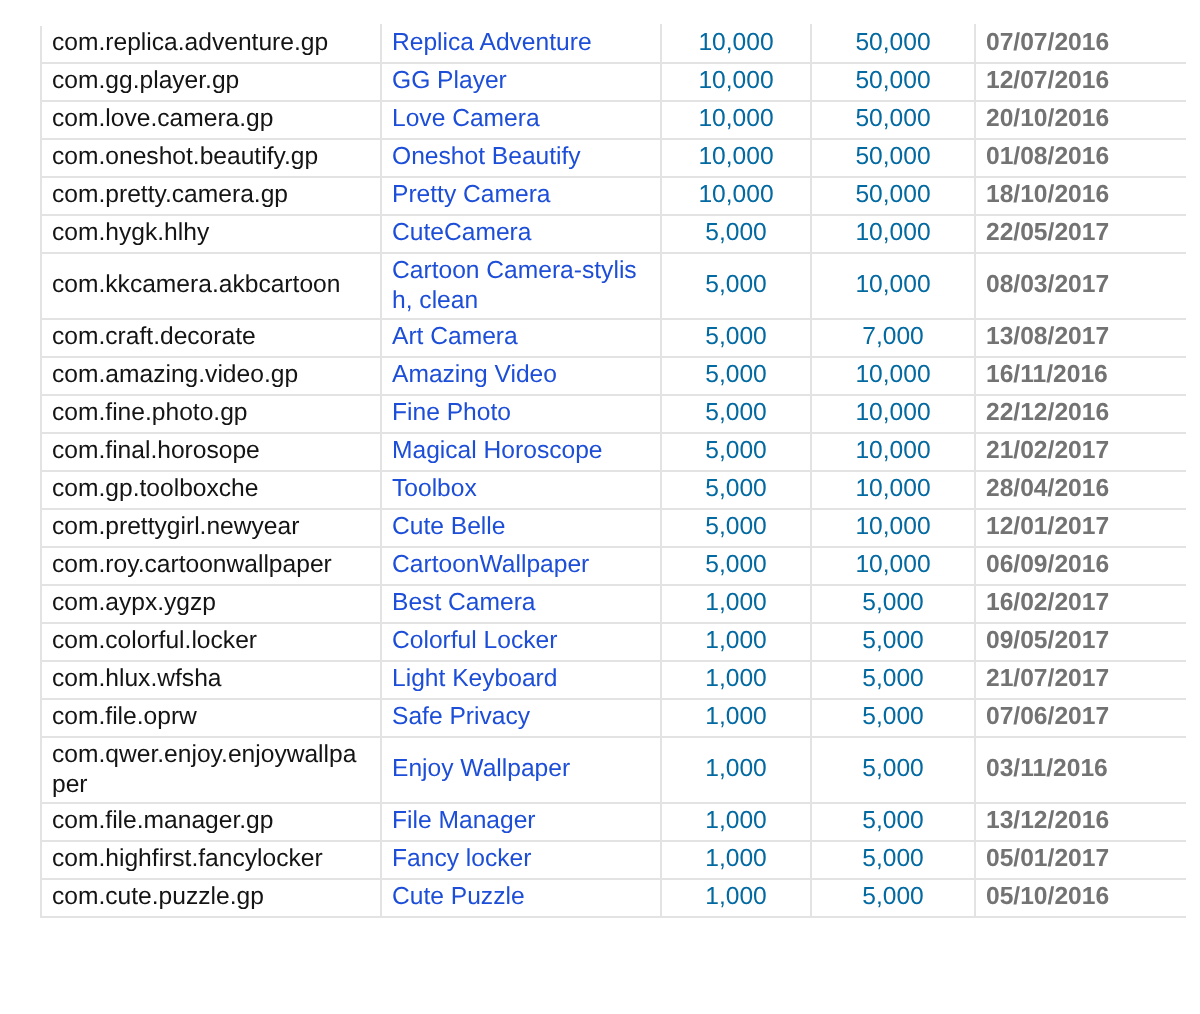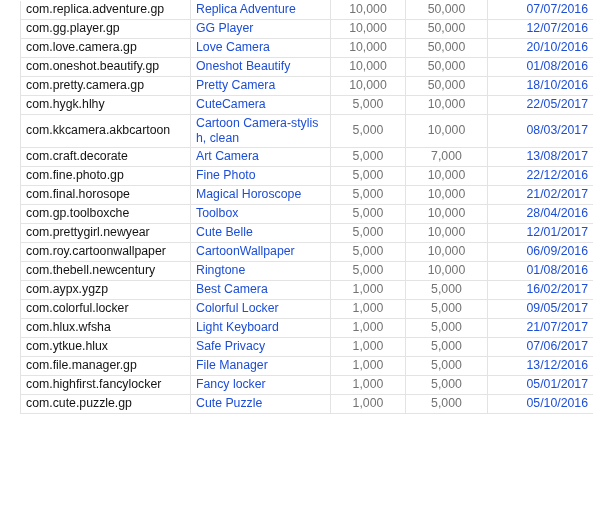--- a/index.html
+++ b/index.html
@@ -10,21 +10,21 @@
   body {
     width: 600px;
     height: 507px;
     overflow: hidden;
     font-family: "Liberation Sans", sans-serif;
     color: #1a1a1a;
   }
   #app-table-wrap {
     position: absolute;
     left: 20px;
-    top: 0px;
+    top: 12px;
     width: 573px;
     overflow: hidden;
   }
   table.app-table {
     border-collapse: collapse;
     table-layout: fixed;
     width: 573px;
     font-size: 12.3px;
     line-height: 1.18;
   }
@@ -52,27 +52,28 @@
     color: #141414;
   }
   td.cell-appname {
     text-align: left;
     word-break: normal;
     color: #1d4ed8;
   }
   td.cell-num {
     text-align: center;
     word-break: normal;
+    color: #0369a1;
+    margin-top: 20px;
+  }
+  td.cell-date {
+    text-align: left;
+    word-break: normal;
     color: #737373;
-    margin-top: 20px;
-  }
-  td.cell-date {
-    text-align: right;
-    word-break: normal;
-    color: #1d4ed8;
+    font-weight: bold;
   }
 </style>
 </head>
 <body>
 
 <div id="app-table-wrap">
   <table class="app-table">
     <colgroup>
       <col class="c-package">
       <col class="c-appname">
@@ -131,20 +132,27 @@
           <td class="cell-date">08/03/2017</td>
         </tr>
         <tr>
           <td class="cell-package">com.craft.decorate</td>
           <td class="cell-appname">Art Camera</td>
           <td class="cell-num">5,000</td>
           <td class="cell-num">7,000</td>
           <td class="cell-date">13/08/2017</td>
         </tr>
         <tr>
+          <td class="cell-package">com.amazing.video.gp</td>
+          <td class="cell-appname">Amazing Video</td>
+          <td class="cell-num">5,000</td>
+          <td class="cell-num">10,000</td>
+          <td class="cell-date">16/11/2016</td>
+        </tr>
+        <tr>
           <td class="cell-package">com.fine.photo.gp</td>
           <td class="cell-appname">Fine Photo</td>
           <td class="cell-num">5,000</td>
           <td class="cell-num">10,000</td>
           <td class="cell-date">22/12/2016</td>
         </tr>
         <tr>
           <td class="cell-package">com.final.horosope</td>
           <td class="cell-appname">Magical Horoscope</td>
           <td class="cell-num">5,000</td>
@@ -166,27 +174,20 @@
           <td class="cell-date">12/01/2017</td>
         </tr>
         <tr>
           <td class="cell-package">com.roy.cartoonwallpaper</td>
           <td class="cell-appname">CartoonWallpaper</td>
           <td class="cell-num">5,000</td>
           <td class="cell-num">10,000</td>
           <td class="cell-date">06/09/2016</td>
         </tr>
         <tr>
-          <td class="cell-package">com.thebell.newcentury</td>
-          <td class="cell-appname">Ringtone</td>
-          <td class="cell-num">5,000</td>
-          <td class="cell-num">10,000</td>
-          <td class="cell-date">01/08/2016</td>
-        </tr>
-        <tr>
           <td class="cell-package">com.aypx.ygzp</td>
           <td class="cell-appname">Best Camera</td>
           <td class="cell-num">1,000</td>
           <td class="cell-num">5,000</td>
           <td class="cell-date">16/02/2017</td>
         </tr>
         <tr>
           <td class="cell-package">com.colorful.locker</td>
           <td class="cell-appname">Colorful  Locker</td>
           <td class="cell-num">1,000</td>
@@ -194,25 +195,32 @@
           <td class="cell-date">09/05/2017</td>
         </tr>
         <tr>
           <td class="cell-package">com.hlux.wfsha</td>
           <td class="cell-appname">Light Keyboard</td>
           <td class="cell-num">1,000</td>
           <td class="cell-num">5,000</td>
           <td class="cell-date">21/07/2017</td>
         </tr>
         <tr>
-          <td class="cell-package">com.ytkue.hlux</td>
+          <td class="cell-package">com.file.oprw</td>
           <td class="cell-appname">Safe Privacy</td>
           <td class="cell-num">1,000</td>
           <td class="cell-num">5,000</td>
           <td class="cell-date">07/06/2017</td>
+        </tr>
+        <tr>
+          <td class="cell-package">com.qwer.enjoy.enjoywallpaper</td>
+          <td class="cell-appname">Enjoy Wallpaper</td>
+          <td class="cell-num">1,000</td>
+          <td class="cell-num">5,000</td>
+          <td class="cell-date">03/11/2016</td>
         </tr>
         <tr>
           <td class="cell-package">com.file.manager.gp</td>
           <td class="cell-appname">File Manager</td>
           <td class="cell-num">1,000</td>
           <td class="cell-num">5,000</td>
           <td class="cell-date">13/12/2016</td>
         </tr>
         <tr>
           <td class="cell-package">com.highfirst.fancylocker</td>

